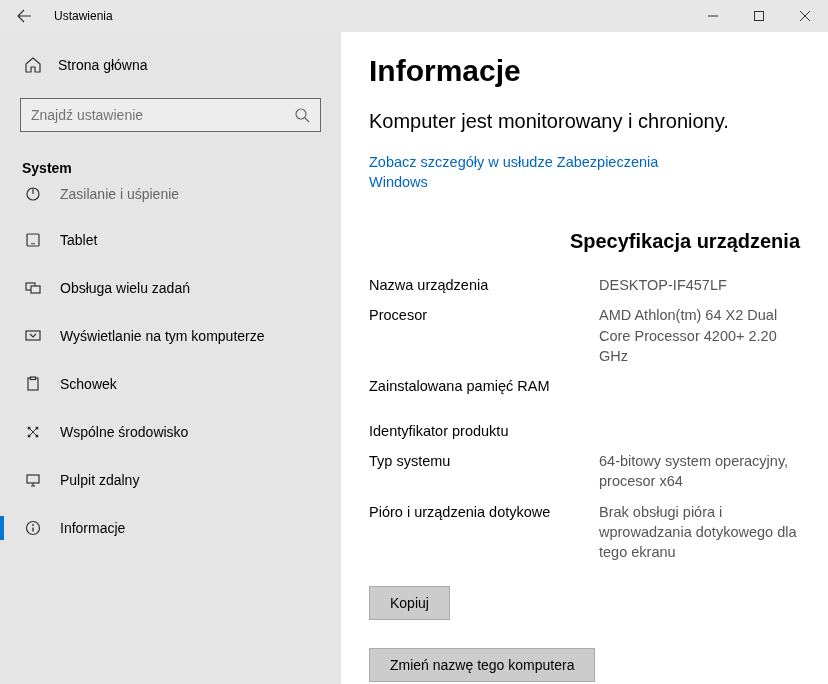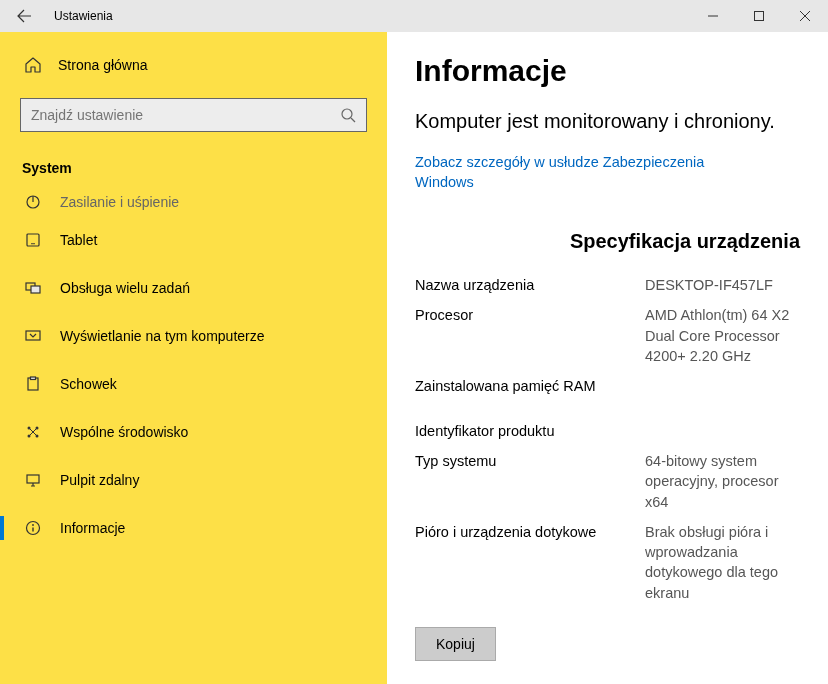--- a/index.html
+++ b/index.html
@@ -41,22 +41,22 @@
     width: 46px;
     display: flex;
     align-items: center;
     justify-content: center;
   }
   .container {
     display: flex;
     height: calc(684px - 32px);
   }
   .sidebar {
-    width: 387px;
-    background: #fde047;
+    width: 341px;
+    background: #e5e5e5;
     padding: 24px 20px 0 20px;
     overflow: hidden;
   }
   .home-row {
     display: flex;
     align-items: center;
     gap: 16px;
     margin-bottom: 24px;
     padding-left: 4px;
   }
@@ -98,21 +98,21 @@
     display: flex;
     align-items: center;
     height: 48px;
     padding-left: 24px;
     gap: 18px;
     font-size: 14px;
     position: relative;
   }
   .navitem.partial {
     height: 30px;
-    align-items: flex-end;
+    align-items: flex-start;
     padding-bottom: 6px;
   }
   .navitem.selected::before {
     content: "";
     position: absolute;
     left: 0;
     top: 12px;
     bottom: 12px;
     width: 4px;
     background: #0078d4;

